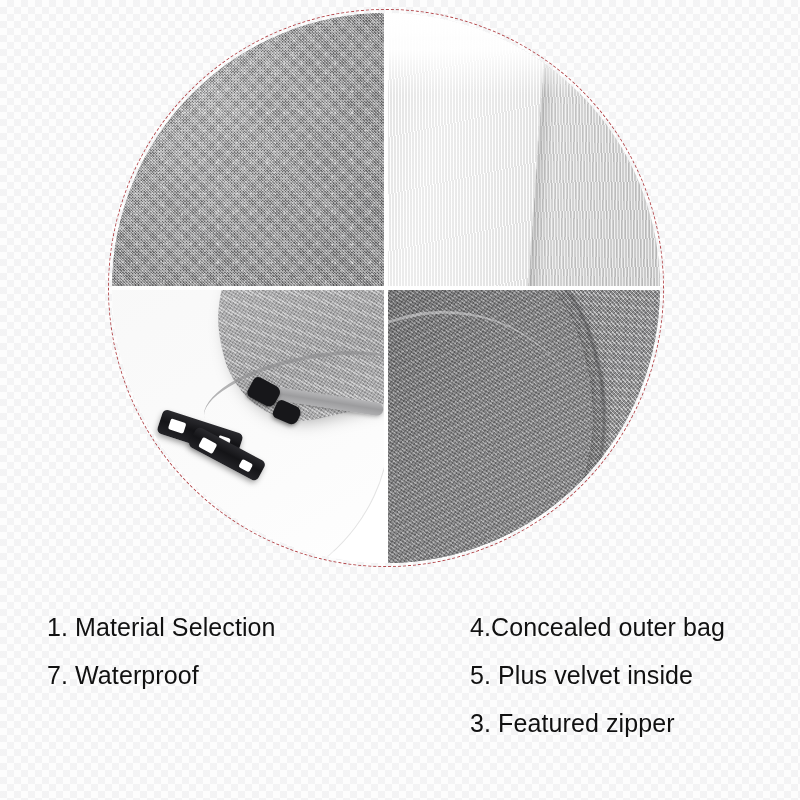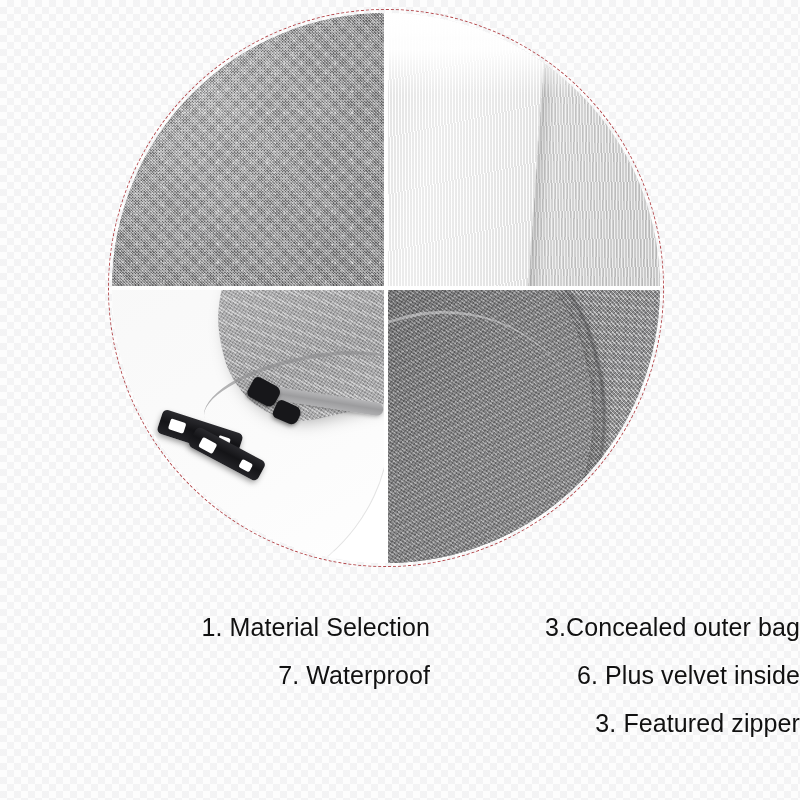--- a/index.html
+++ b/index.html
@@ -320,21 +320,20 @@
   .feat-col.left  { width: 430px; padding-left: 47px; box-sizing: border-box; }
   .feat-col.right { width: 370px; padding-left: 40px; box-sizing: border-box; }
 
   .feat-item {
     font-family: "Liberation Sans", sans-serif;
     font-size: 25px;
     line-height: 30px;
     color: #111111;
     white-space: nowrap;
     letter-spacing: 0.1px;
-    text-align: right;
   }
 </style>
 </head>
 <body>
 
 <div id="page">
 
   <div id="collage-wrap">
 
     <div id="dashed-ring"></div>
@@ -385,20 +384,20 @@
   </div>
 
   <div id="features">
 
     <div class="feat-col left">
       <div class="feat-item">1. Material Selection</div>
       <div class="feat-item">7. Waterproof</div>
     </div>
 
     <div class="feat-col right">
-      <div class="feat-item">3.Concealed outer bag</div>
-      <div class="feat-item">6. Plus velvet inside</div>
+      <div class="feat-item">4.Concealed outer bag</div>
+      <div class="feat-item">5. Plus velvet inside</div>
       <div class="feat-item">3. Featured zipper</div>
     </div>
 
   </div>
 
 </div>
 
 </body></html>

